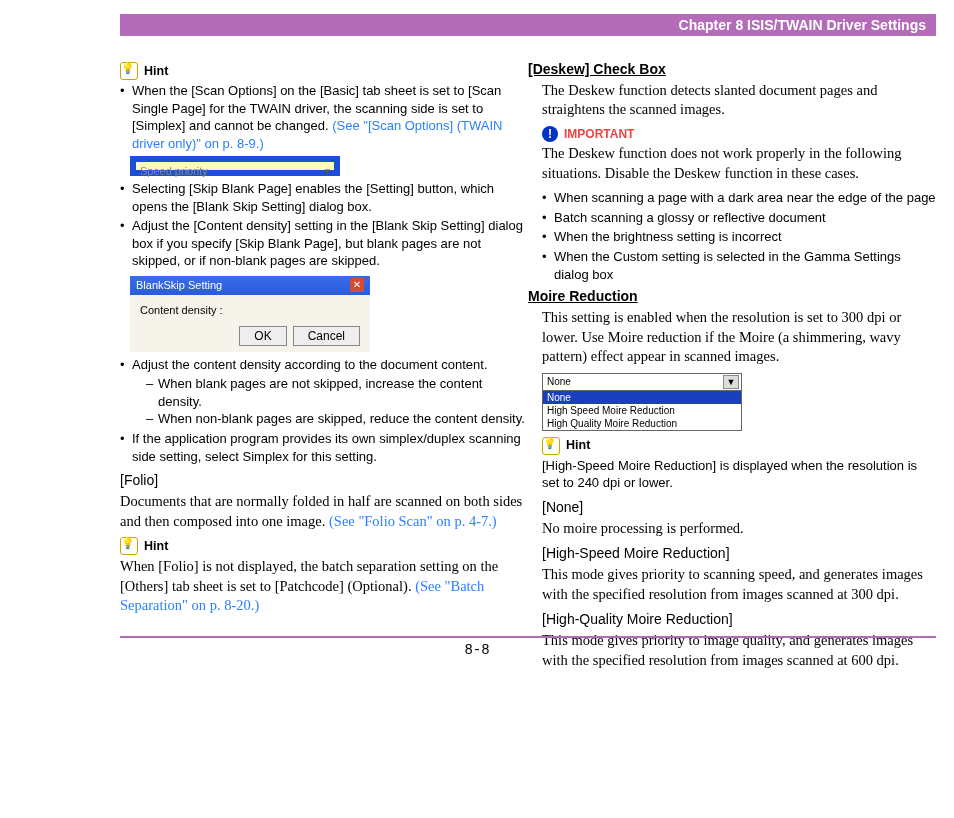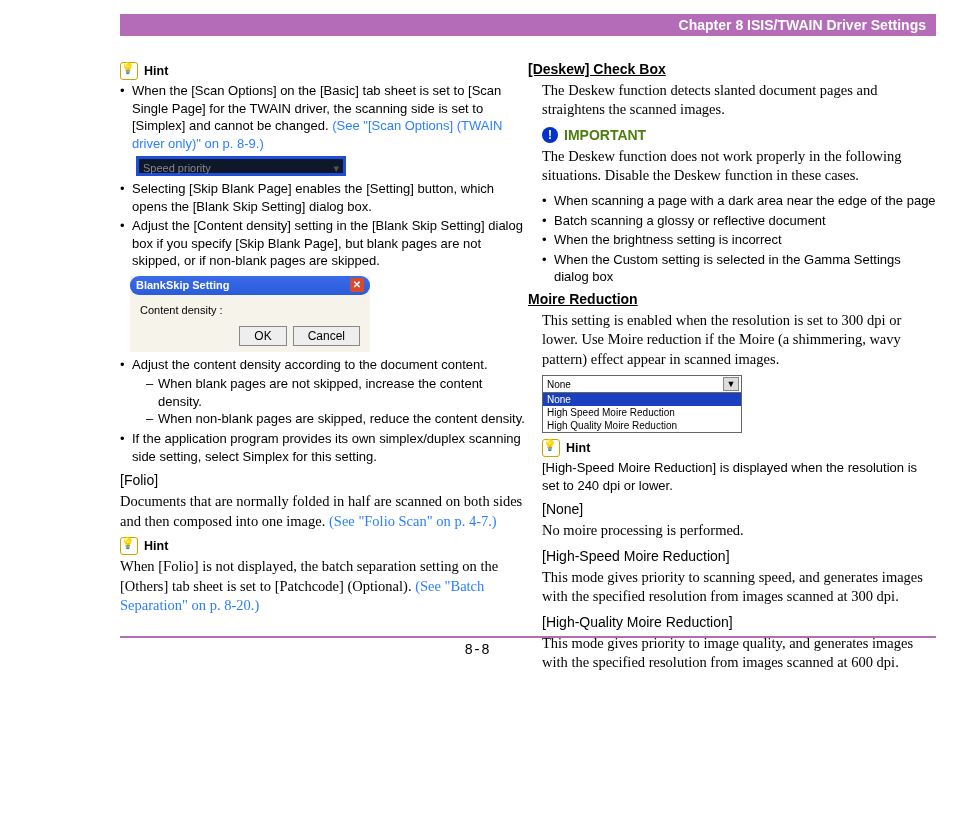--- a/index.html
+++ b/index.html
@@ -50,21 +50,21 @@
   .sans { font-family: Arial, Helvetica, sans-serif; font-size: 13px; }
   .serif { font-family: "Times New Roman", Times, serif; font-size: 14.5px; }
 
   .hint-row, .imp-row {
     display: flex;
     align-items: center;
     gap: 6px;
     margin: 6px 0 2px 0;
   }
   .hint-label { font-family: Arial, Helvetica, sans-serif; font-weight: bold; font-size: 12.5px; }
-  .imp-label  { font-family: Arial, Helvetica, sans-serif; font-weight: bold; font-size: 14px; color: #4d7c0f; }
+  .imp-label  { font-family: Arial, Helvetica, sans-serif; font-weight: bold; font-size: 12px; color: #ef4444; }
 
   .hint-icon, .imp-icon {
     width: 16px; height: 16px; display:inline-block; position:relative;
   }
   .hint-icon { border:1.5px solid #c9a500; border-radius:3px; background:#fff; }
   .hint-icon::after { content:"💡"; position:absolute; left:0; top:-2px; font-size:11px; }
   .imp-icon { border-radius:50%; background:#0033cc; color:#fff; text-align:center; line-height:16px; font-weight:bold; font-family:Arial; font-size:12px; }
   .imp-icon::after { content:"!"; }
 
   ul.bullets { list-style: none; padding: 0 0 0 0; margin: 2px 0; }
@@ -88,44 +88,44 @@
     font-family: Arial, Helvetica, sans-serif;
     font-size: 14px;
     margin: 6px 0 1px 0;
   }
 
   .indent { padding-left: 14px; }
   .para { margin: 2px 0 6px 0; }
 
   .img-dropdown {
     width: 210px; height: 20px;
-    border:3px solid #1d4ed8; background:#0f172a;
+    border:6px solid #1d4ed8; background:#fef9c3;
     box-sizing:border-box; position:relative;
     font-family: "MS Sans Serif", Arial, sans-serif;
     font-size: 11px; color:#888;
     padding: 2px 4px;
-    margin: 4px 0 4px 16px;
+    margin: 4px 0 4px 10px;
   }
   .img-dropdown::after {
     content:"▾"; position:absolute; right:4px; top:2px; color:#555;
   }
 
   .dlg {
     width: 240px;
     background:#f6f4ea;
     margin: 6px 0 4px 10px;
     font-family: "MS Sans Serif", Arial, sans-serif;
     font-size: 11px;
     position:relative;
   }
   .dlg-title {
     background: linear-gradient(#3a6be8, #2a5bd8);
-    color:#fff; font-weight:bold;
+    color:#fff; font-weight:normal;
     padding:2px 6px;
-    display:flex; justify-content:space-between; align-items:center;border-radius:9px;
+    display:flex; justify-content:space-between; align-items:center;
   }
   .dlg-close {
     width:14px; height:14px; background:#d84a2f; color:#fff;
     text-align:center; line-height:14px; font-size:10px; border-radius:2px;
   }
   .dlg-body { padding: 8px 10px 6px 10px; }
   .dlg-row { display:flex; align-items:center; justify-content:space-between; margin:6px 0 2px 0; }
   .dlg-icon { width:24px; height:28px; border:1px solid #888; background:#fff; display:flex; flex-direction:column; justify-content:space-around; padding:3px; box-sizing:border-box; }
   .dlg-icon span { height:1px; background:#555; margin:1px 0; }
   .dlg-slider { height:14px; position:relative; margin:0 6px; }

